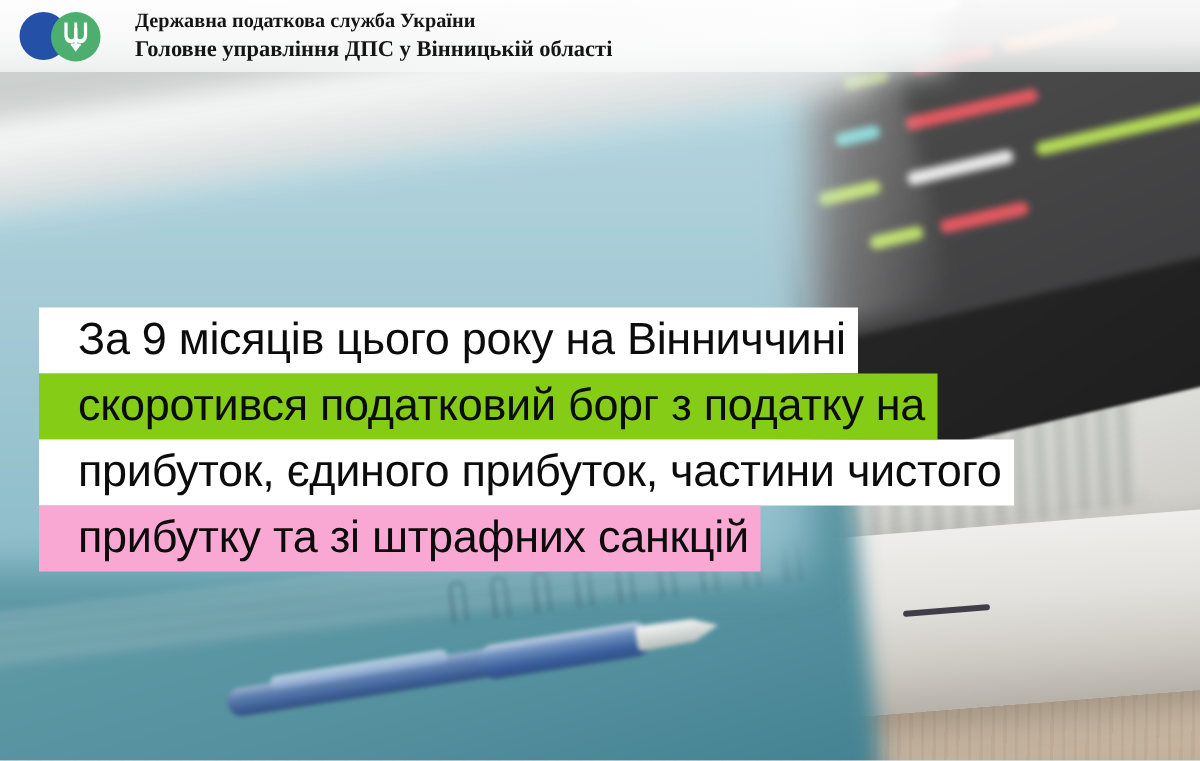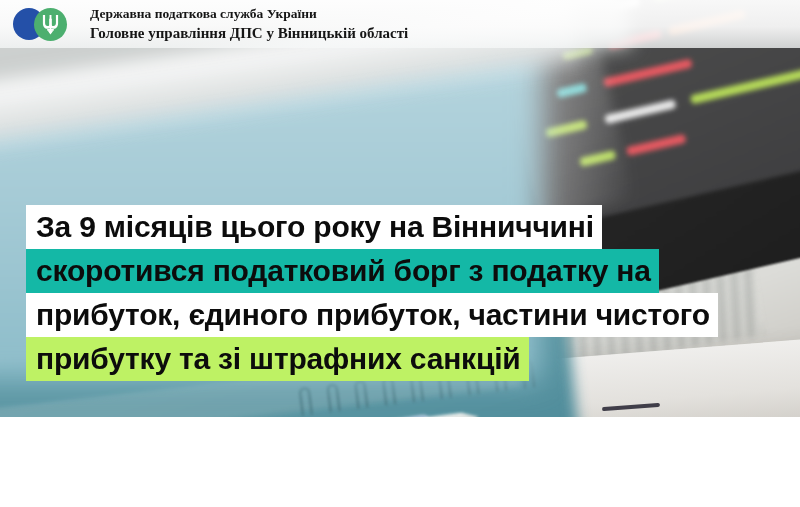--- a/index.html
+++ b/index.html
@@ -3,21 +3,21 @@
 <meta charset="utf-8">
 <style>
   html, body {
     margin: 0;
     padding: 0;
     background: #ffffff;
   }
   #stage {
     position: relative;
     width: 800px;
-    height: 417px;
+    height: 507px;
     overflow: hidden;
     font-family: "Liberation Sans", sans-serif;
   }
 
   
   .photo {
     position: absolute;
     inset: 0;
     overflow: hidden;
     background: #9fc4cf;
@@ -266,25 +266,25 @@
     position: absolute;
     left: 26px;
     top: 205px;
     width: 748px;
   }
   .headline .ln {
     display: table;
     background: #ffffff;
     color: #0c0c0c;
     font-family: "Liberation Sans", sans-serif;
-    font-weight: bold;
+    font-weight: normal;
     font-size: 30px;
     line-height: 44px;
     letter-spacing: -0.2px;
-    padding: 0 8px 0 10px;
+    padding: 0 8px 0 26px;
     white-space: nowrap;
   }
 </style>
 </head>
 <body>
 
 <div id="stage">
 
   <div class="photo">
     <div class="desk"></div>
@@ -356,18 +356,18 @@
       </div>
     </div>
     <div class="org">
       <div class="org-line1">Державна податкова служба України</div>
       <div class="org-line2">Головне управління ДПС у Вінницькій області</div>
     </div>
   </div>
 
   <div class="headline" id="headline">
       <div class="ln" style="color: rgb(12, 12, 12); background: rgb(255, 255, 255);">За 9 місяців цього року на Вінниччині</div>
-      <div class="ln" style="color: rgb(12, 12, 12); background: #14b8a6;">скоротився податковий борг з податку на</div>
+      <div class="ln" style="color: rgb(12, 12, 12); background: #84cc16;">скоротився податковий борг з податку на</div>
       <div class="ln" style="color: rgb(12, 12, 12); background: rgb(255, 255, 255);">прибуток, єдиного прибуток, частини чистого</div>
-      <div class="ln" style="color: rgb(12, 12, 12); background: #bef264;">прибутку та зі штрафних санкцій</div>
+      <div class="ln" style="color: rgb(12, 12, 12); background: #f9a8d4;">прибутку та зі штрафних санкцій</div>
     </div>
 
 </div>
 
 </body></html>

